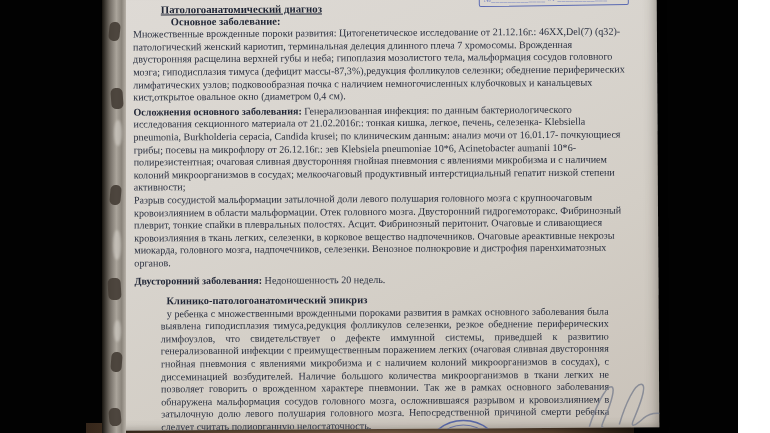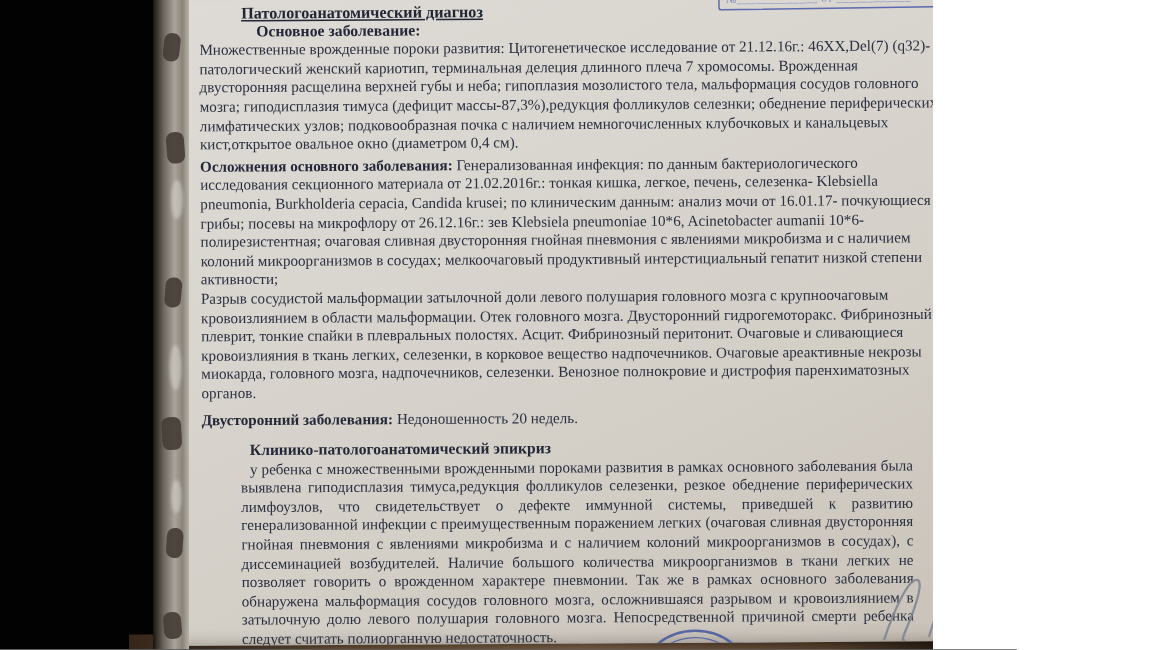--- a/index.html
+++ b/index.html
@@ -1,17 +1,17 @@
 <!DOCTYPE html>
 <html><head>
 <meta charset="utf-8">
 <style>
   html,body{margin:0;padding:0;}
   .scene{
-    position:relative;width:622px;height:433px;background:#020202;
+    position:relative;width:738px;height:433px;background:#020202;
     overflow:hidden;font-family:"Liberation Serif","DejaVu Serif",serif;
   }
   .table-strip{
     position:absolute;left:86px;top:423px;width:548px;height:10px;
     background:linear-gradient(90deg,#35261a 0%,#6e543c 25%,#7d6148 55%,#5a422e 85%,#241a10 100%);
   }
   .paper{
     position:absolute;left:116px;top:-6px;width:542px;height:435px;
     transform:rotate(-0.35deg);transform-origin:50% 50%;
     background:linear-gradient(155deg,#dedad5 0%,#d9d5cf 35%,#d3cec6 65%,#c9c2b9 100%);

